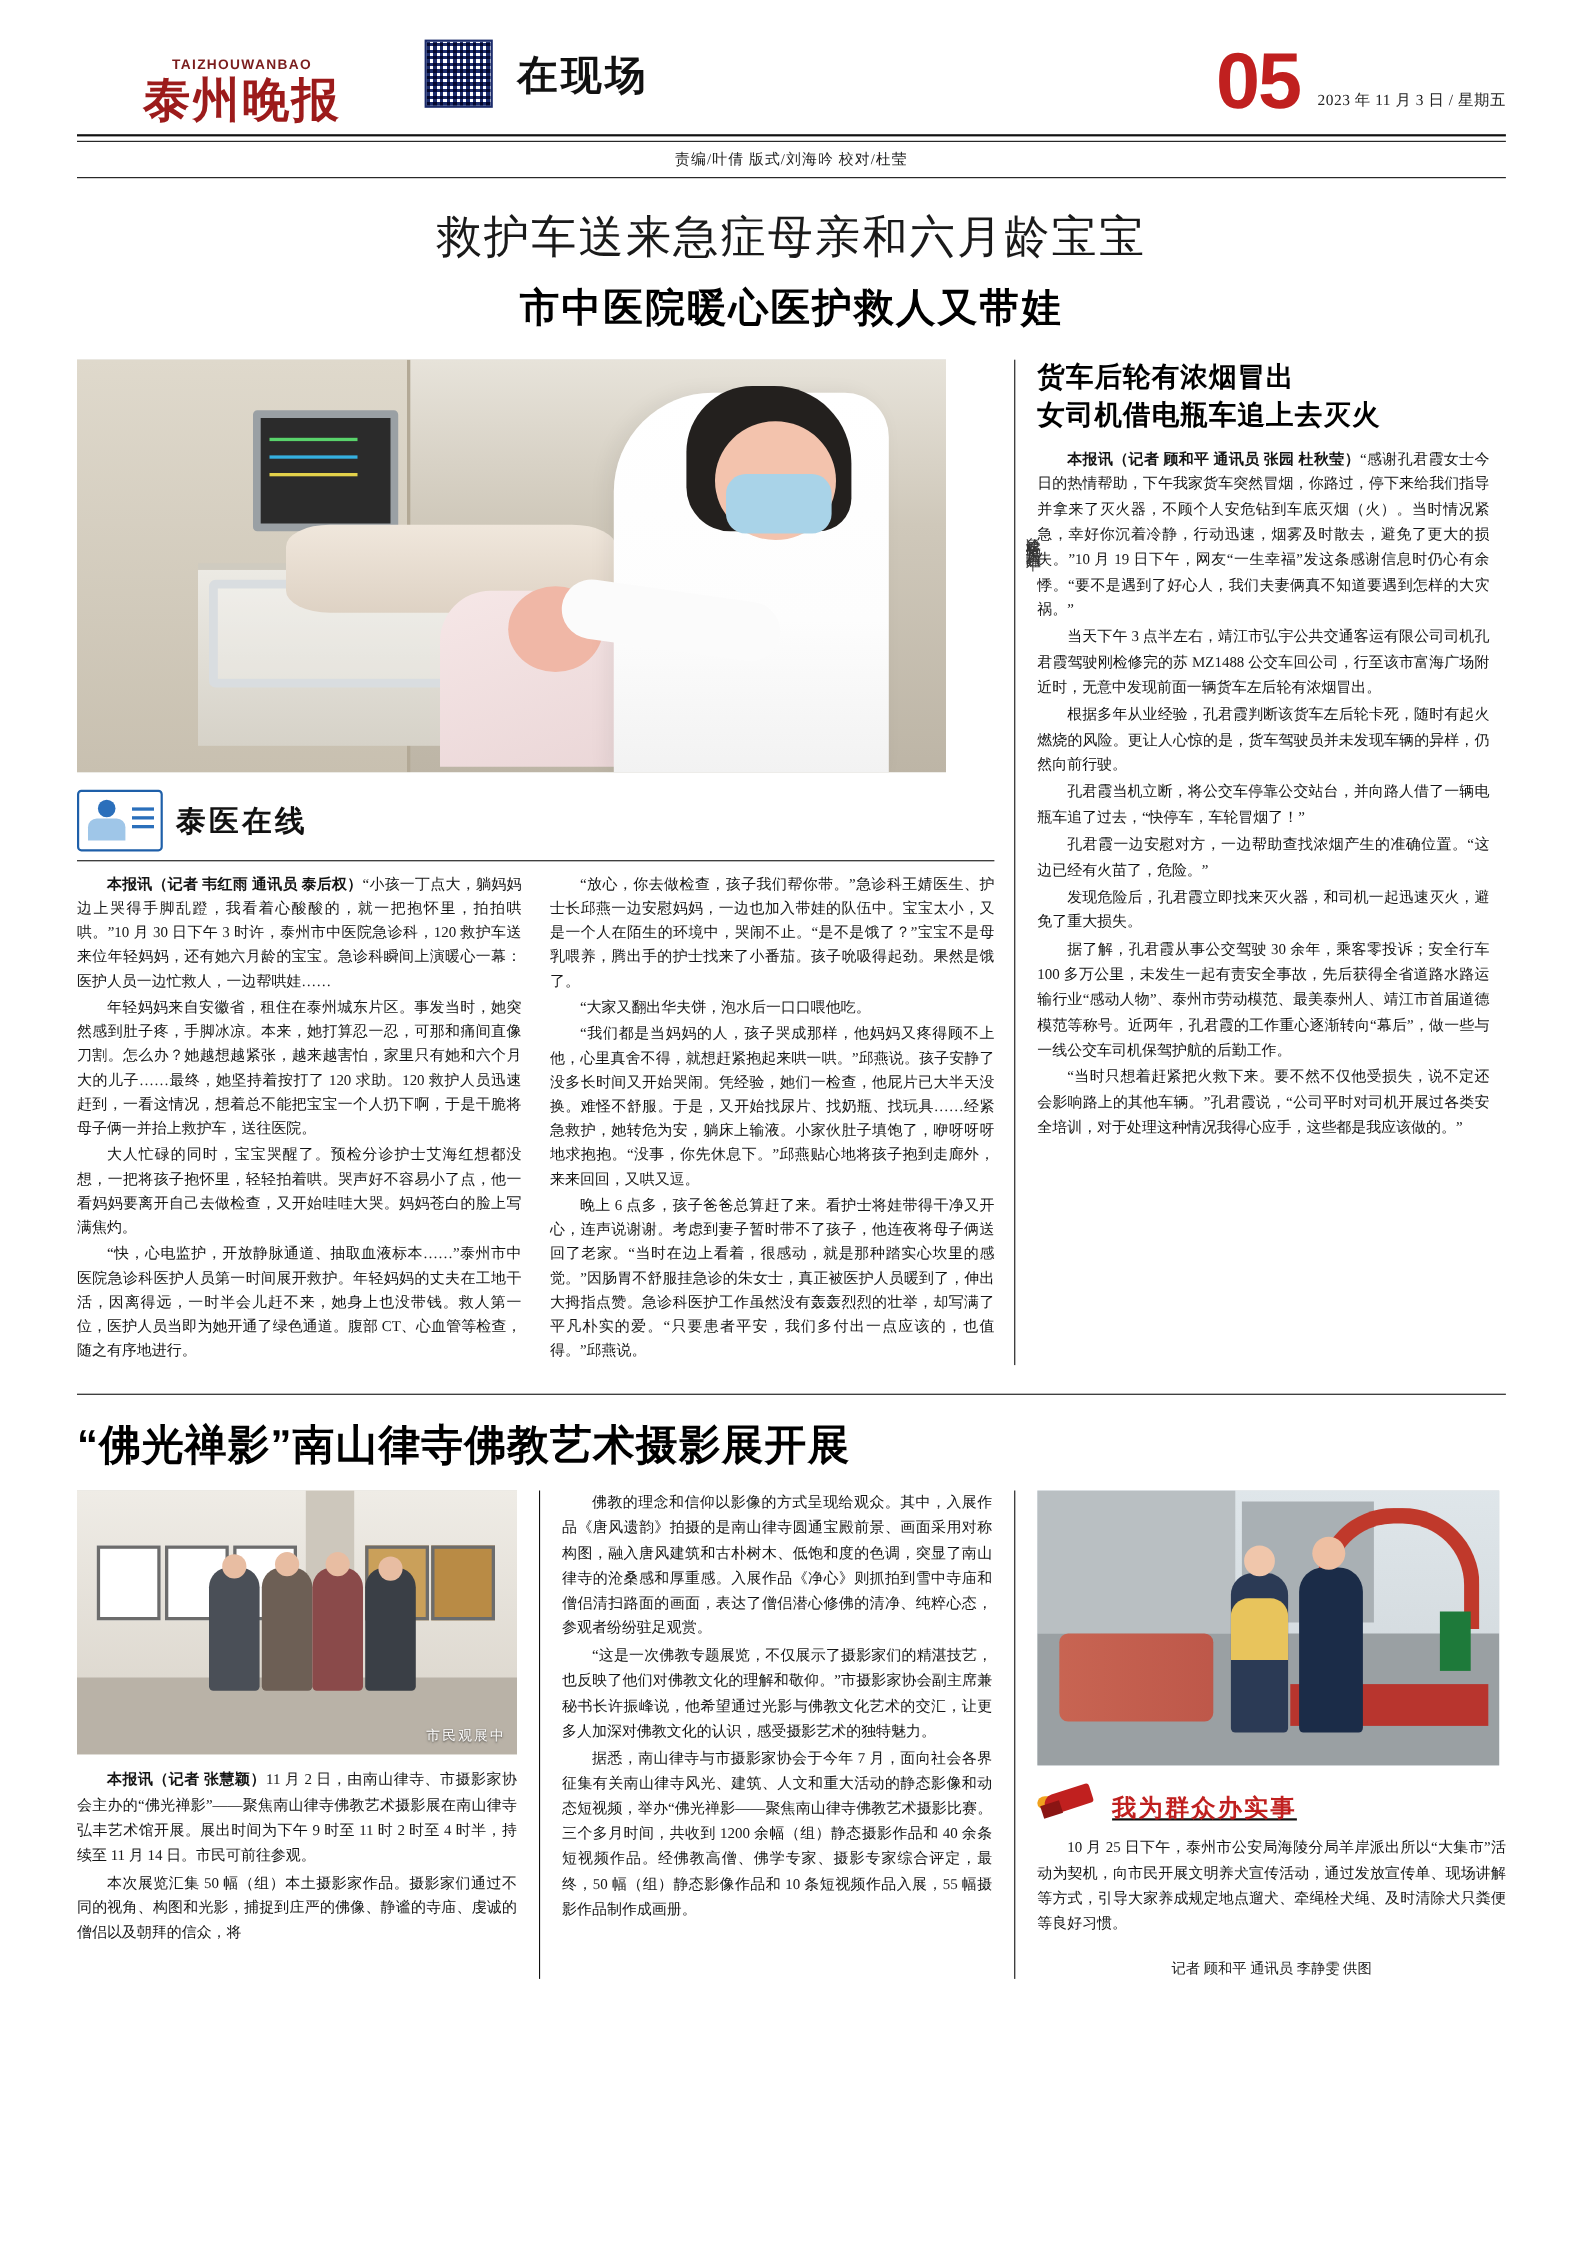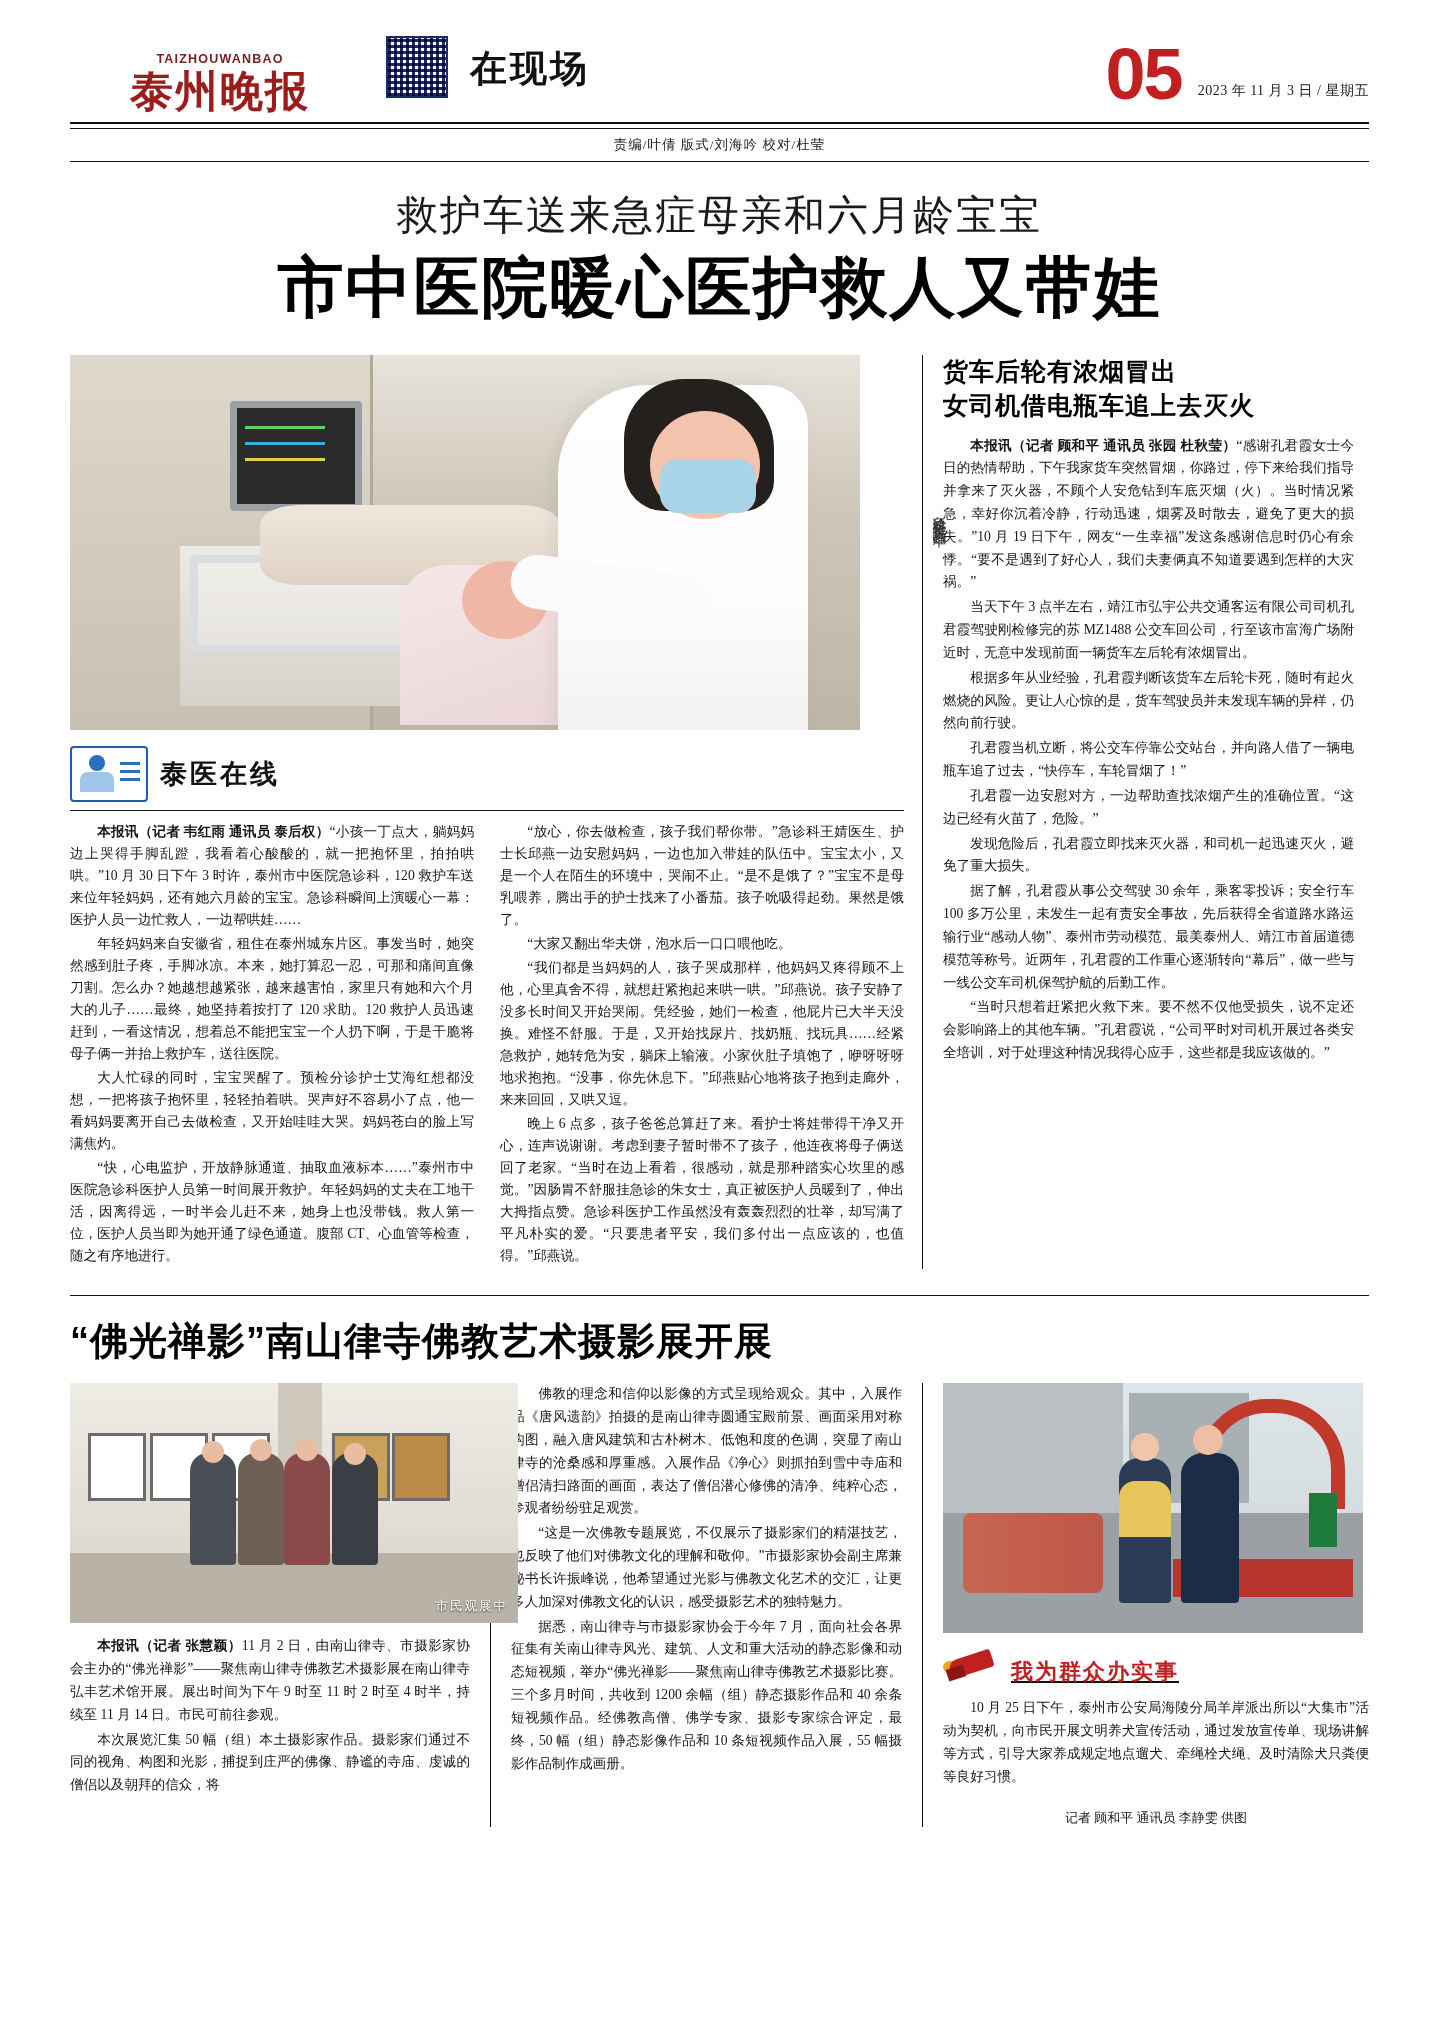--- a/index.html
+++ b/index.html
@@ -108,24 +108,24 @@
     text-align:center;
   }
   .headline-sub{
     font-size:41px;
     letter-spacing:2px;
     color:#1a1a1a;
     font-weight:normal;
     font-family:Liberation Sans, sans-serif;
   }
   .headline-main{
-    font-size:66px;
+    font-size:36px;
     font-weight:bold;
     letter-spacing:2px;
-    margin-top:0;
+    margin-top:13px;
     color:#000;
     font-family:Liberation Serif, serif;
   }
 
   
   .body-cols{
     display:flex;
     margin:22px 70px 0 70px;
     gap:0;
   }
@@ -267,21 +267,21 @@
     font-family:"Liberation Sans",sans-serif;
   }
   .story2{
     display:flex;margin:16px 70px 0 70px;
   }
   .s2-left{width:420px;padding-right:20px;box-sizing:border-box;}
   .s2-mid{width:432px;padding:0 20px;box-sizing:border-box;border-left:1px solid #111;}
   .s2-right{width:447px;padding-left:20px;box-sizing:border-box;border-left:1px solid #111;}
 
   .photo2{
-    position:relative;width:448px;height:240px;overflow:hidden;background:#d8d3cb;
+    position:relative;width:400px;height:240px;overflow:hidden;background:#d8d3cb;
   }
   .photo2 .floor{position:absolute;left:0;bottom:0;width:100%;height:70px;background:#b9b2a7;}
   .photo2 .wall{position:absolute;left:0;top:0;width:100%;height:175px;background:linear-gradient(180deg,#efece6,#ded9d0);}
   .photo2 .frame{position:absolute;top:50px;width:52px;height:62px;background:#fff;border:3px solid #6c6c6c;}
   .photo2 .f1{left:18px;} .photo2 .f2{left:80px;} .photo2 .f3{left:142px;}
   .photo2 .f4{left:262px;background:#caa05a;} .photo2 .f5{left:322px;background:#b98b45;}
   .photo2 .pillar{position:absolute;left:208px;top:0;width:44px;height:175px;background:#cdc7bc;}
   .photo2 .p{position:absolute;bottom:58px;width:46px;height:112px;border-radius:18px 18px 4px 4px;}
   .photo2 .pa{left:120px;background:#4a4f57;}
   .photo2 .pb{left:168px;background:#6d5f55;}

